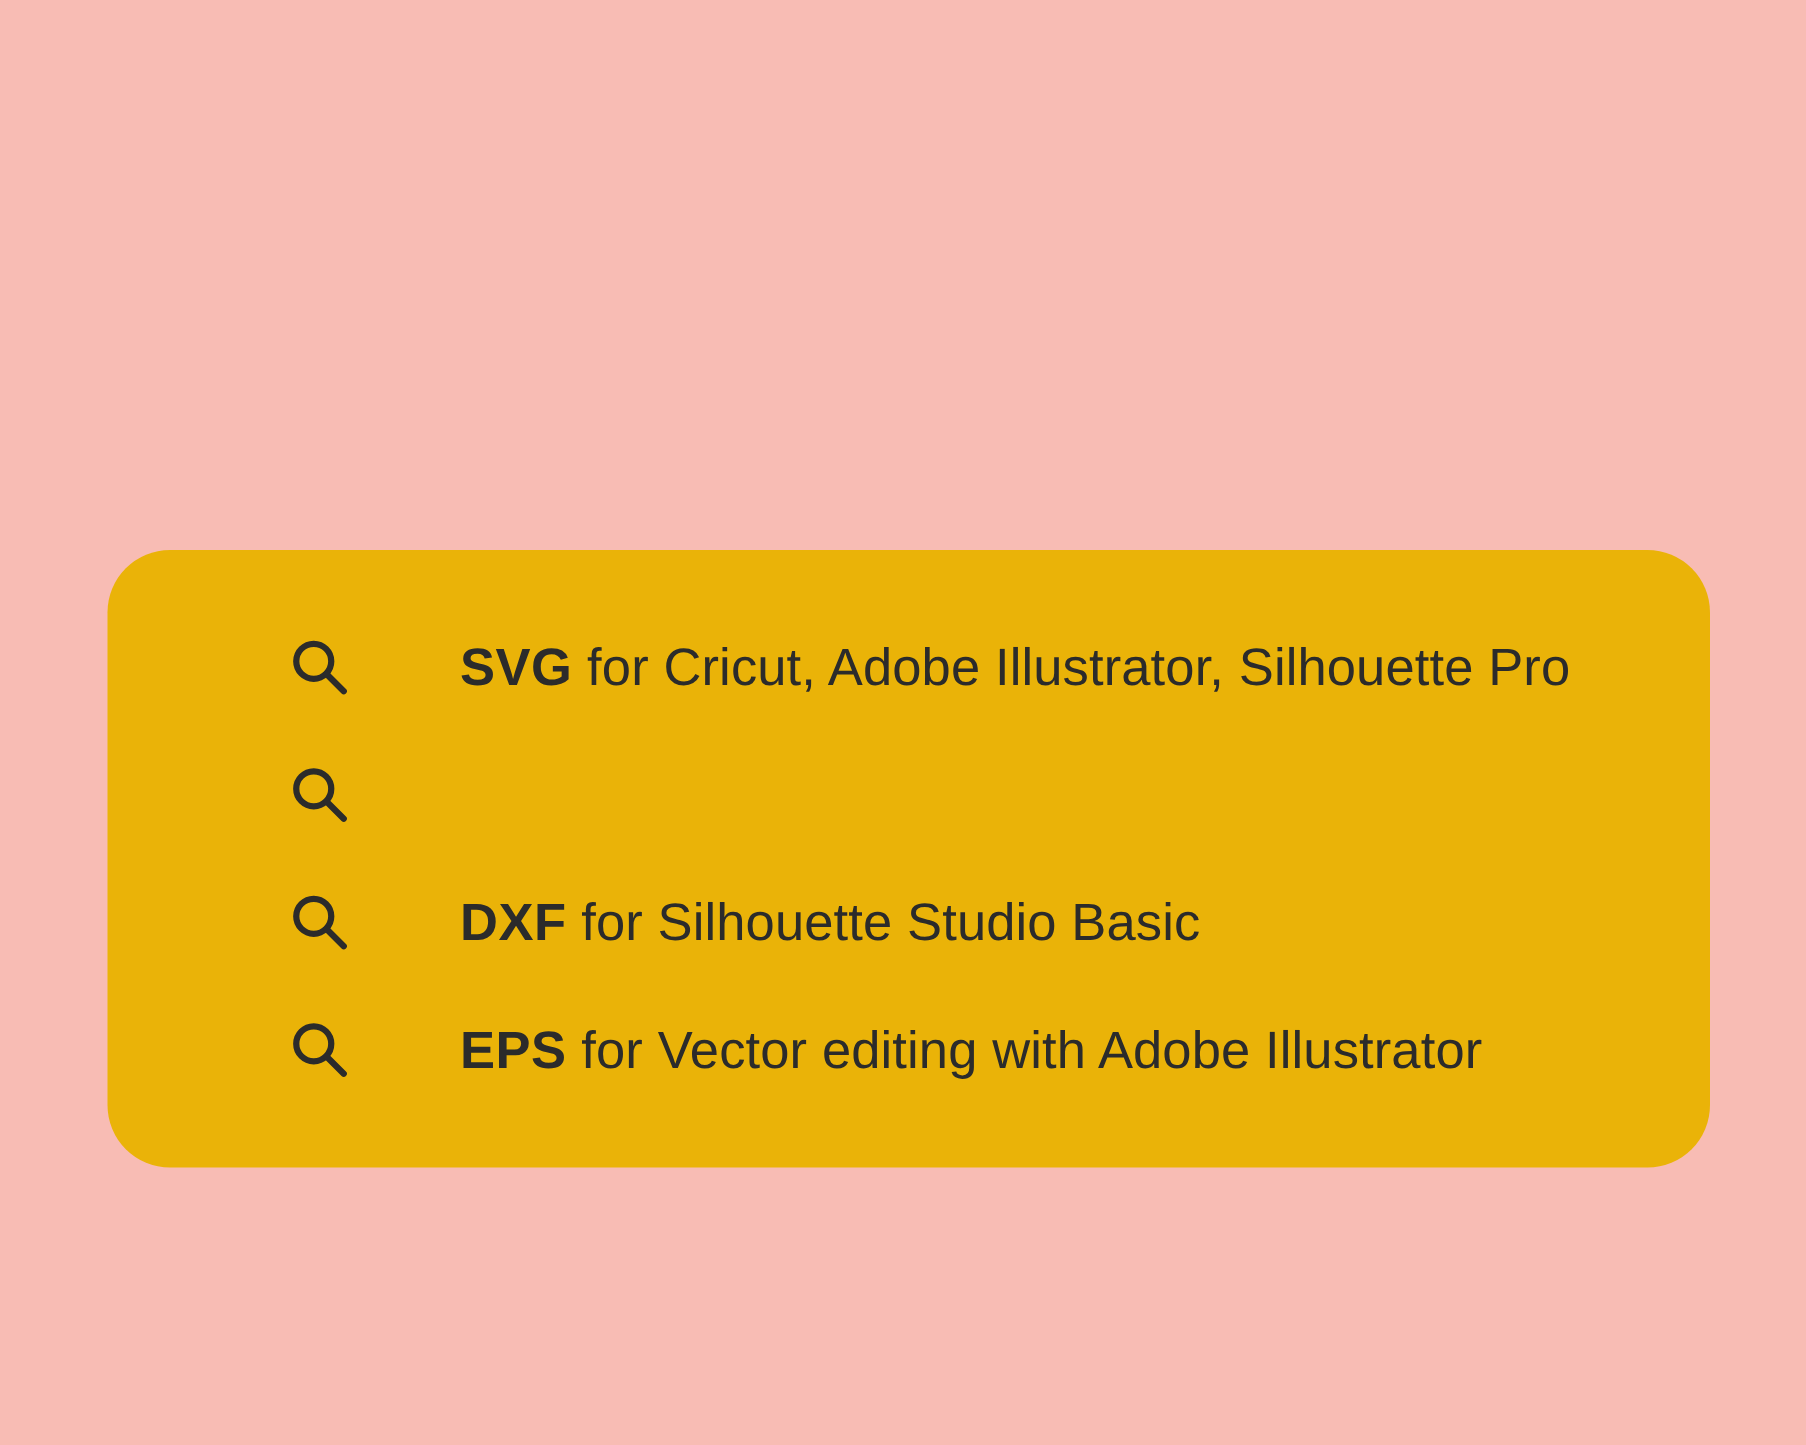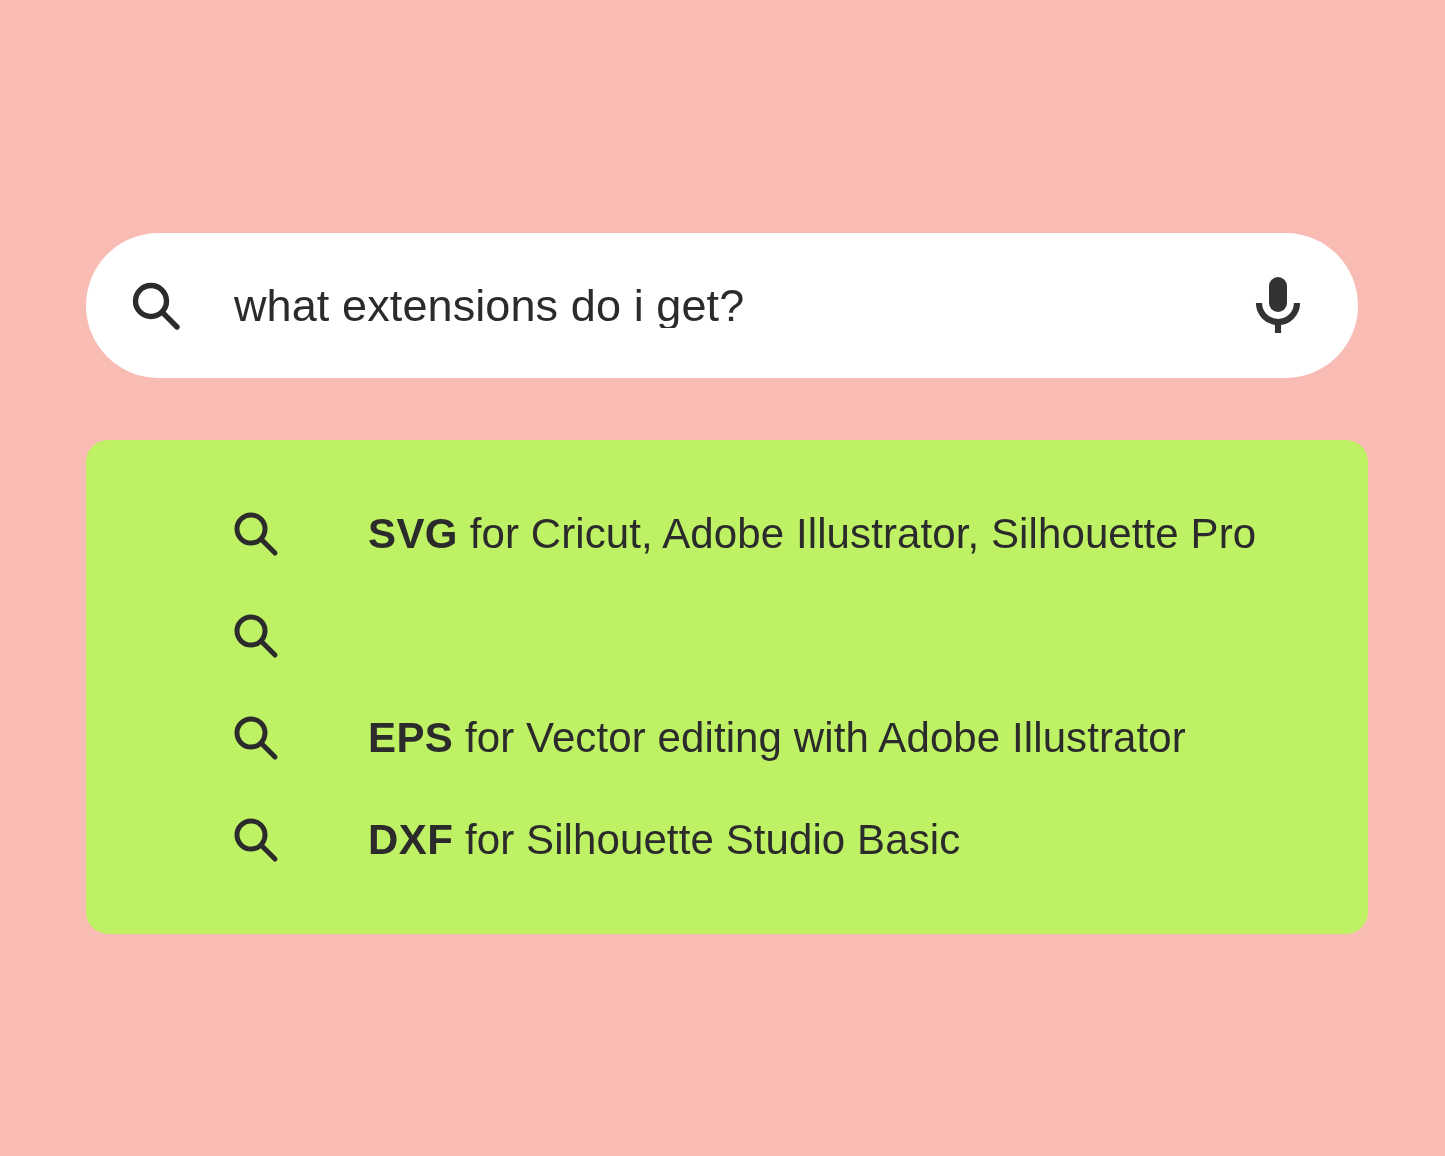--- a/index.html
+++ b/index.html
@@ -107,36 +107,22 @@
   .suggestion-text .fmt {
     font-weight: 700;
     letter-spacing: 0.4px;
   }
 </style>
 </head>
 <body>
 
 <div id="canvas" style="background: rgb(248, 188, 180);">
 
-  <div id="search-bar" style="background: rgb(255, 255, 255);">
-    <span class="mag-wrap">
-      <svg class="mag" viewBox="0 0 52 52">
-        <circle cx="21" cy="21" r="15.5" fill="none" stroke="#2b2b2b" stroke-width="5.4"></circle>
-        <line x1="32.2" y1="32.2" x2="47" y2="47" stroke="#2b2b2b" stroke-width="5.4" stroke-linecap="round"></line>
-      </svg>
-    </span>
-    <span id="search-query">what extensions do i get?</span>
-    <svg id="mic-button" viewBox="0 0 52 62">
-      <rect x="17" y="2" width="18" height="35" rx="9" fill="#333333"></rect>
-      <path d="M7 28 A19 19 0 0 0 45 28" fill="none" stroke="#333333" stroke-width="6.2" stroke-linecap="butt"></path>
-      <line x1="26" y1="46" x2="26" y2="58" stroke="#333333" stroke-width="6.2"></line>
-    </svg>
-  </div>
 
-  <div id="suggestions-card" style="background: #bef264; border-radius: 22px;">
+  <div id="suggestions-card" style="background: #eab308;">
 
     <div class="suggestion-row">
       <svg class="mag mag-sm" viewBox="0 0 48 48">
         <circle cx="19" cy="19" r="14" fill="none" stroke="#2b2b2b" stroke-width="5"></circle>
         <line x1="29.2" y1="29.2" x2="43" y2="43" stroke="#2b2b2b" stroke-width="5" stroke-linecap="round"></line>
       </svg>
       <span class="suggestion-text"><span class="fmt">SVG</span><span> for Cricut, Adobe Illustrator, Silhouette Pro</span></span>
     </div>
 
     <div class="suggestion-row">
@@ -144,26 +130,26 @@
         <circle cx="19" cy="19" r="14" fill="none" stroke="#2b2b2b" stroke-width="5"></circle>
         <line x1="29.2" y1="29.2" x2="43" y2="43" stroke="#2b2b2b" stroke-width="5" stroke-linecap="round"></line>
       </svg>
     </div>
 
     <div class="suggestion-row">
       <svg class="mag mag-sm" viewBox="0 0 48 48">
         <circle cx="19" cy="19" r="14" fill="none" stroke="#2b2b2b" stroke-width="5"></circle>
         <line x1="29.2" y1="29.2" x2="43" y2="43" stroke="#2b2b2b" stroke-width="5" stroke-linecap="round"></line>
       </svg>
-      <span class="suggestion-text"><span class="fmt">EPS</span><span> for Vector editing with Adobe Illustrator</span></span>
+      <span class="suggestion-text"><span class="fmt">DXF</span><span> for Silhouette Studio Basic</span></span>
     </div>
 
     <div class="suggestion-row">
       <svg class="mag mag-sm" viewBox="0 0 48 48">
         <circle cx="19" cy="19" r="14" fill="none" stroke="#2b2b2b" stroke-width="5"></circle>
         <line x1="29.2" y1="29.2" x2="43" y2="43" stroke="#2b2b2b" stroke-width="5" stroke-linecap="round"></line>
       </svg>
-      <span class="suggestion-text"><span class="fmt">DXF</span><span> for Silhouette Studio Basic</span></span>
+      <span class="suggestion-text"><span class="fmt">EPS</span><span> for Vector editing with Adobe Illustrator</span></span>
     </div>
 
   </div>
 
 </div>
 
 </body></html>

